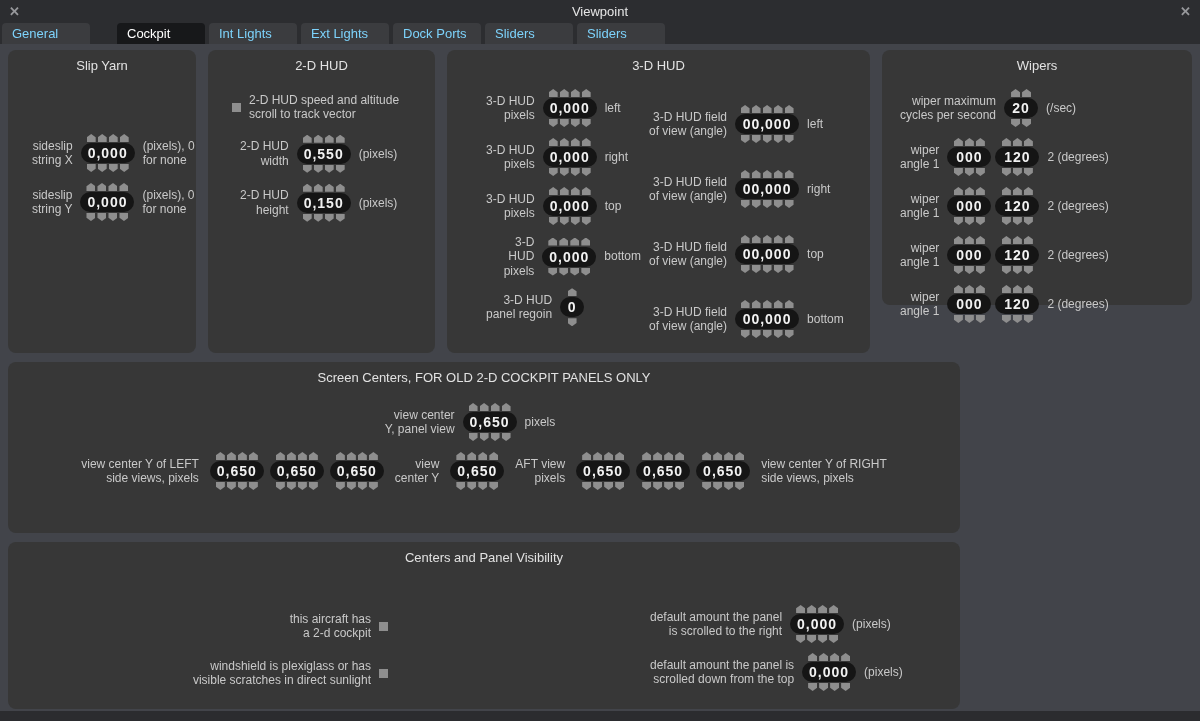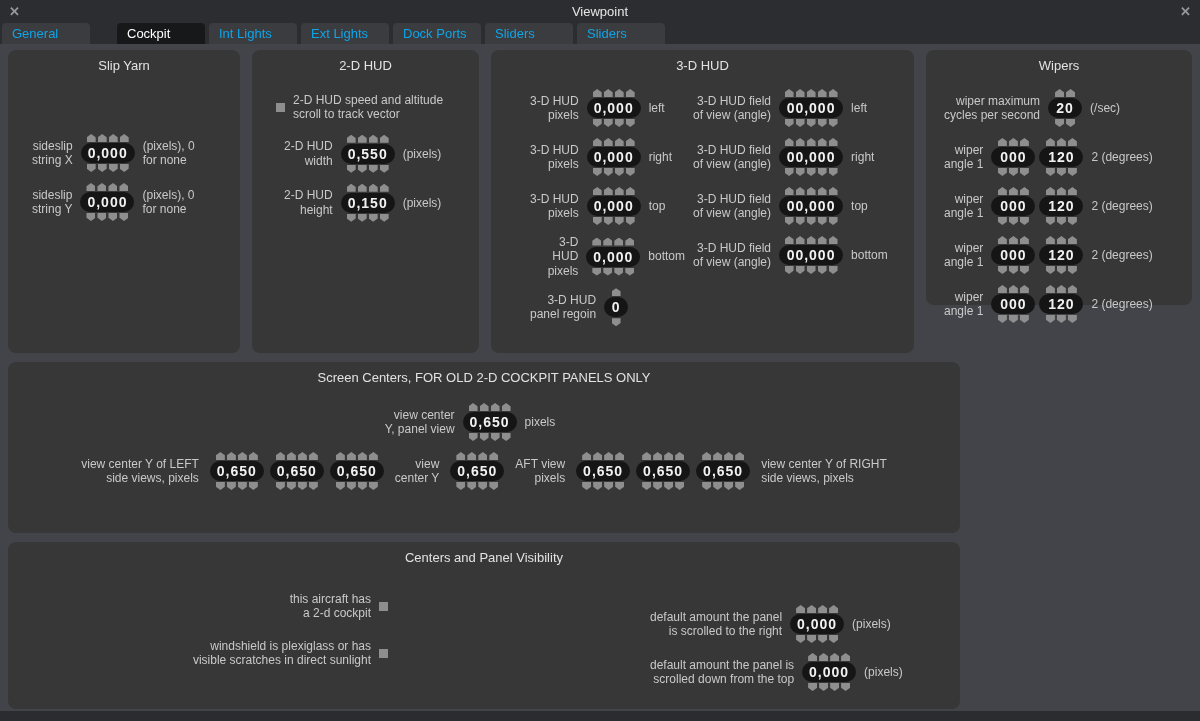--- a/index.html
+++ b/index.html
@@ -6,29 +6,29 @@
   html,body{width:1200px;height:721px;overflow:hidden;}
   body{background:#42444a;font-family:"Liberation Sans",sans-serif;color:#c9c9c9;position:relative;}
 
   
   .titlebar{height:22px;background:#2c2d30;position:relative;display:flex;align-items:center;justify-content:space-between;padding:0 9px;}
   .titlebar .title{position:absolute;left:0;right:0;text-align:center;color:#e6e6e6;font-size:13px;}
   .close{color:#97989b;font-size:13px;font-weight:bold;cursor:pointer;z-index:2;line-height:1;}
 
   
   .tabbar{height:22px;background:#2c2d30;display:flex;gap:4px;padding-left:2px;align-items:flex-end;}
-  .tab{height:21px;min-width:88px;padding:3px 12px 0 10px;font-size:13px;color:#0ea5e9;background:#3b3c3f;border-radius:4px 4px 0 0;white-space:nowrap;cursor:pointer;}
+  .tab{height:21px;min-width:88px;padding:3px 12px 0 10px;font-size:13px;color:#7dd3fc;background:#3b3c3f;border-radius:4px 4px 0 0;white-space:nowrap;cursor:pointer;}
   .tab.active{background:#17181a;color:#fff;margin-left:23px;}
 
   
   .main{padding:6px 8px 0;}
   .prow{display:flex;gap:12px;}
   .panel{background:#373737;border-radius:8px;}
   .panel h2{font-size:13px;font-weight:normal;color:#e2e2e2;text-align:center;padding-top:8px;}
-  .slip{width:232px;height:303px;}
+  .slip{width:188px;height:303px;}
   .hud2d{width:227px;height:303px;}
   .hud3d{width:423px;height:303px;}
   .wipers{width:259px;height:255px;flex:1;}
   .wide{width:952px;height:171px;margin-top:9px;}
   .vis{height:167px;}
 
   
   .rows{display:flex;flex-direction:column;gap:9px;}
   .frow{display:flex;align-items:center;}
   .flabel{font-size:12px;line-height:1.2;color:#c9c9c9;white-space:pre-line;text-align:right;margin-right:8px;}
@@ -36,36 +36,36 @@
   .fsuffix{font-size:12px;line-height:1.2;color:#c9c9c9;white-space:pre-line;margin-left:8px;}
   .spin{display:flex;flex-direction:column;align-items:center;}
   .spin + .spin{margin-left:4px;}
   .arrs{display:flex;gap:2px;justify-content:center;height:8px;margin:1px 0;}
   .arr{width:9px;height:8px;background:#8e8e8e;display:inline-block;cursor:pointer;}
   .arr.up{clip-path:polygon(50% 0,100% 40%,100% 100%,0 100%,0 40%);}
   .arr.down{clip-path:polygon(0 0,100% 0,100% 60%,50% 100%,0 60%);}
   .pill{background:#151515;border-radius:10px;height:20px;line-height:20px;padding:0 6px;color:#f2f2f2;font-size:14px;font-weight:bold;text-align:center;letter-spacing:1px;cursor:text;}
 
   
-  .checks{display:flex;flex-direction:column;gap:9px;}
+  .checks{display:flex;flex-direction:column;gap:9px;justify-content:flex-end;}
   .chkrow{display:flex;align-items:center;gap:8px;}
   .chk{width:9px;height:9px;background:#8e8e8e;display:inline-block;flex:none;cursor:pointer;}
   .chklabel{font-size:12px;line-height:1.2;white-space:pre-line;}
 
   
   .slip .rows{margin-top:60px;}
   .slip .frow{padding-left:24px;}
   .hud2d .checks{margin-top:20px;padding-left:24px;}
   .hud2d .rows{margin-top:12px;}
   .hud2d .frow{padding-left:32px;}
   .cols{display:flex;margin-top:15px;}
   .colL{width:194px;}
   .colR{flex:1;}
   .colL .frow{padding-left:39px;}
-  .colR .frow{padding-left:8px;}
+  .colR .frow{padding-left:8px;margin-top:16px;}
   .wipers .rows{margin-top:15px;}
   .wipers .frow{padding-left:18px;}
   .wide .rows{margin-top:17px;}
   .centerline{justify-content:center;position:relative;left:-14px;}
   .segrow{display:flex;align-items:center;justify-content:center;margin-top:9px;gap:0;}
   .segrow .flabel{margin:0 8px;}
   .segrow .spin{margin:0 3px;}
   .vis-cols{display:flex;margin-top:22px;}
   .vis-cols .checks{width:388px;}
   .vis .chkrow{height:38px;justify-content:flex-end;padding-right:8px;}

